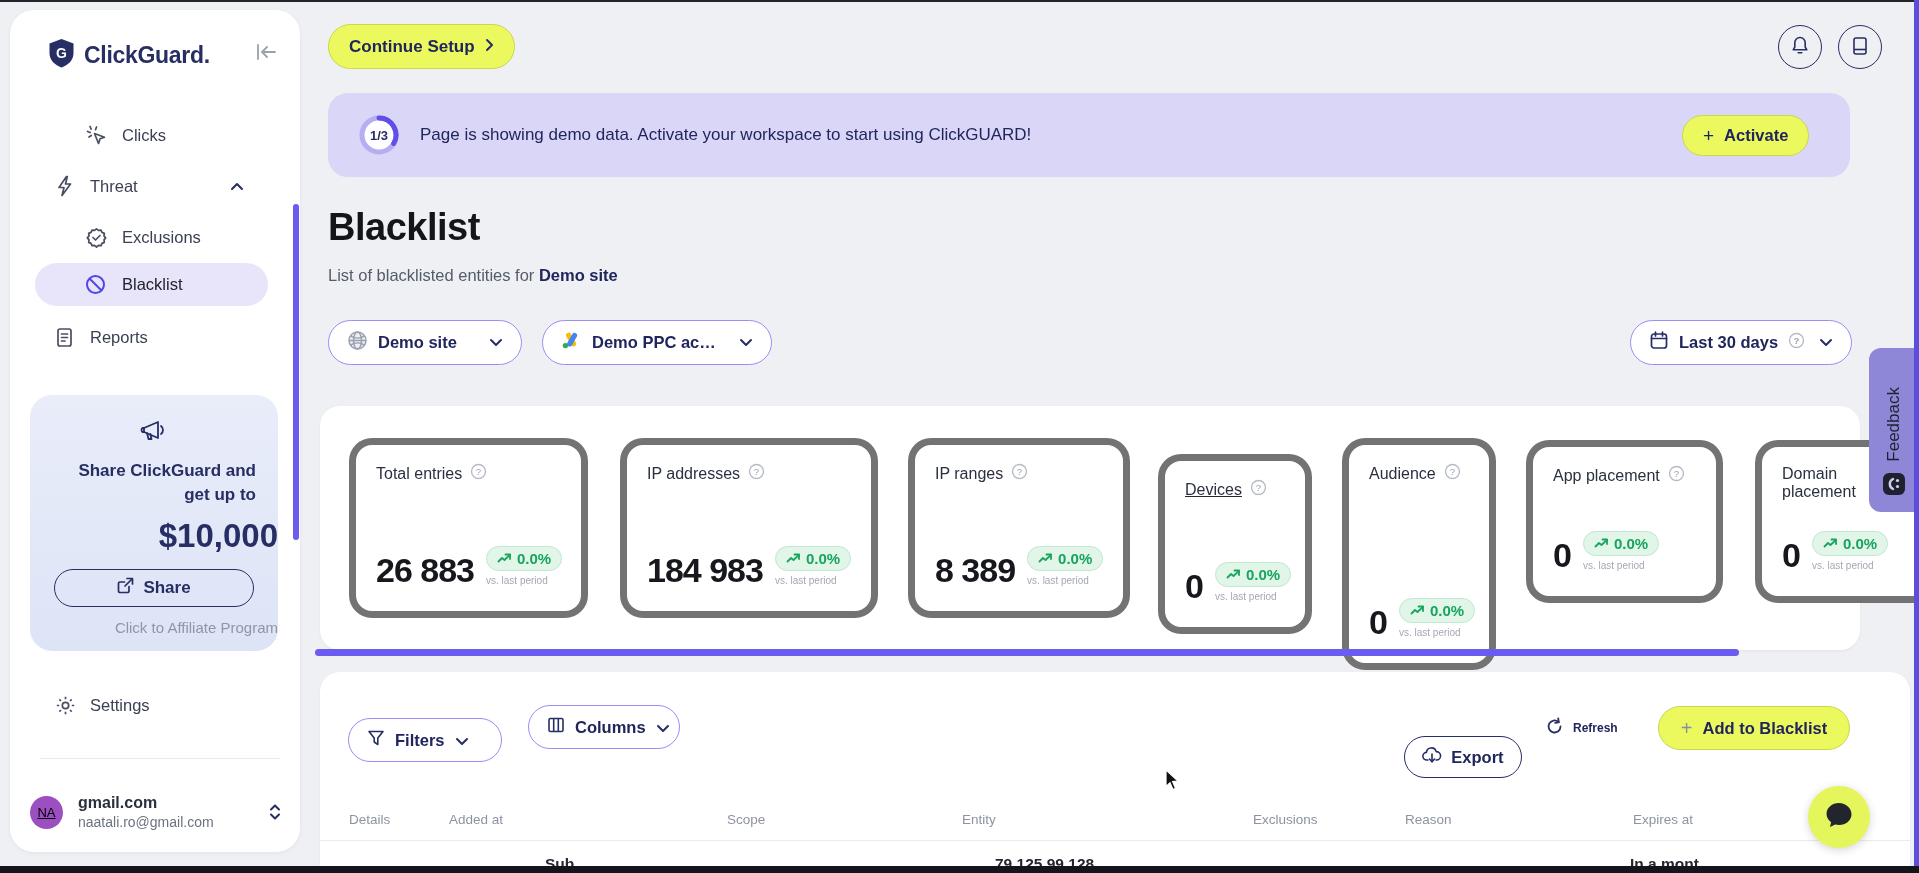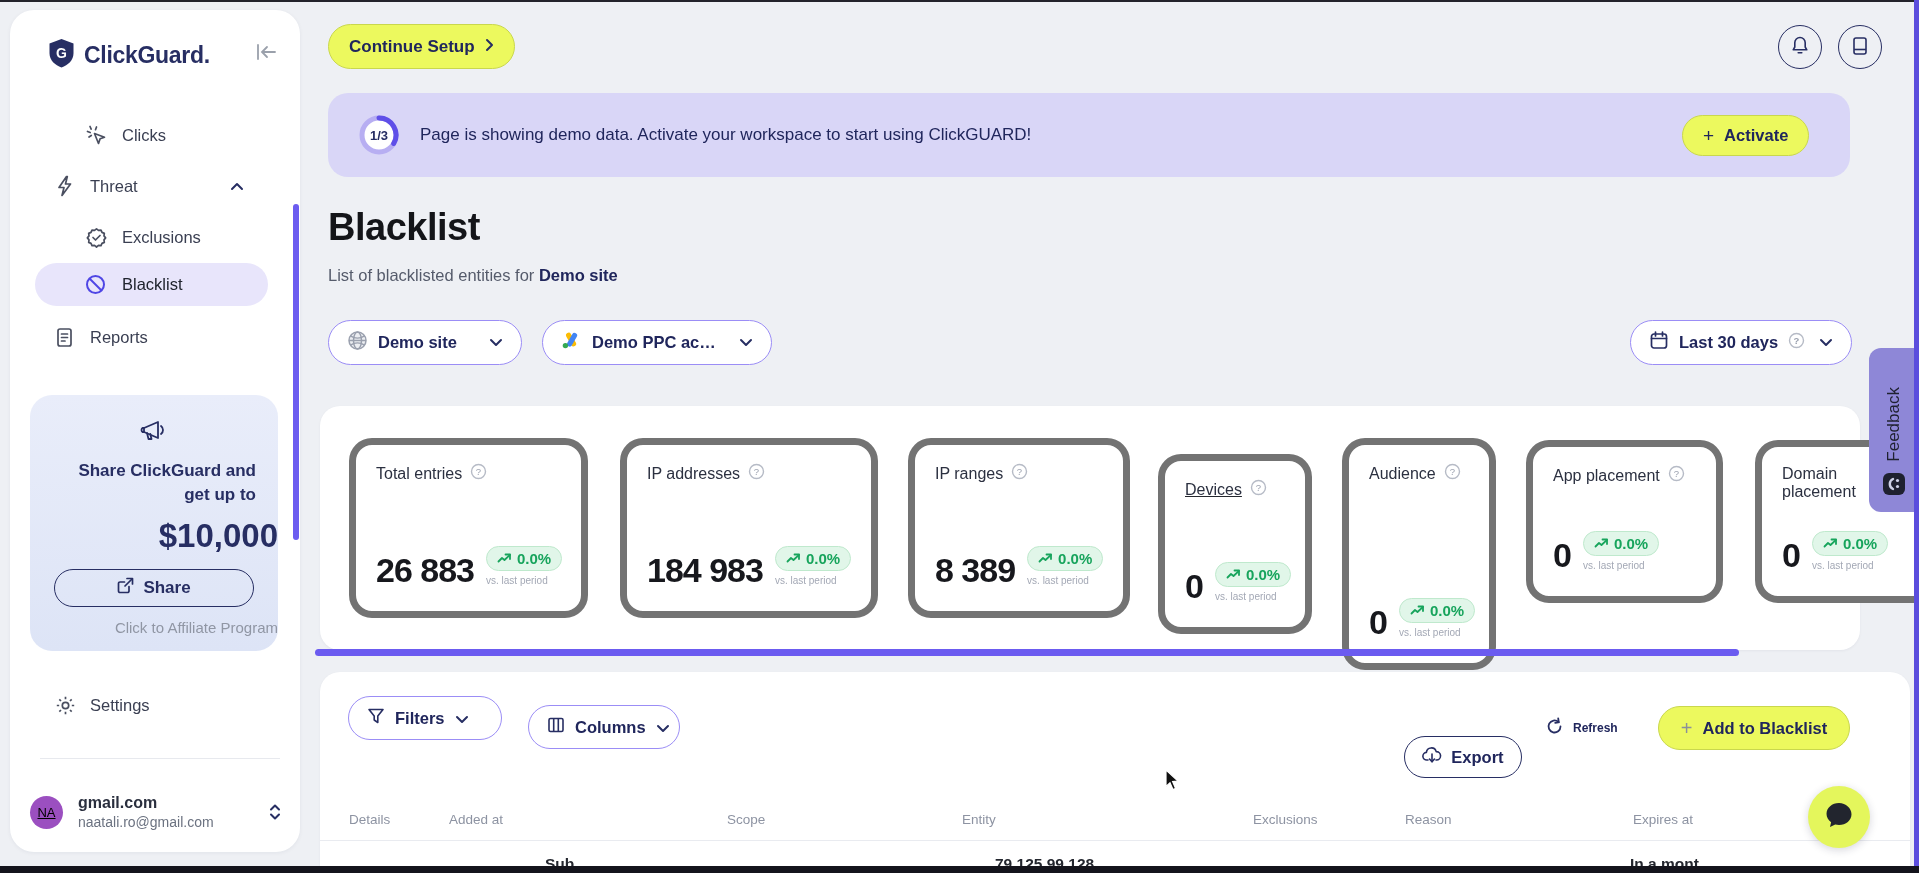--- a/index.html
+++ b/index.html
@@ -103,21 +103,21 @@
                   z-index:50; display:flex; flex-direction:column; align-items:center; justify-content:flex-end;
                   padding-bottom:12px; cursor:pointer; }
   .feedback-label { writing-mode:vertical-rl; transform:rotate(180deg); font-size:17px; color:#1f2130; margin-bottom:10px; }
 
   
   .table-card { left:320px; top:672px; width:1590px; height:201px; background:#fff; border-radius:20px 20px 0 0;
                 box-shadow:0 1px 3px rgba(25,28,60,.05); overflow:hidden; }
   .tool-pill { position:absolute; height:44px; border:1px solid #9b8df6; border-radius:999px; background:#fff;
                display:flex; align-items:center; gap:10px; padding:0 18px; font-size:16.5px; font-weight:700;
                color:#20265c; cursor:pointer; }
-  .filters-pill { left:348px; top:696px; width:154px; }
+  .filters-pill { left:348px; top:718px; width:154px; }
   .columns-pill { left:528px; top:705px; width:152px; }
   .export-btn { position:absolute; left:1404px; top:736px; width:118px; height:42px; border:1.5px solid #272e63;
                 border-radius:999px; background:#fff; display:flex; align-items:center; justify-content:center;
                 gap:9px; font-size:16.5px; font-weight:700; color:#20265c; cursor:pointer; }
   .refresh-btn { position:absolute; left:1545px; top:707px; height:42px; display:flex; align-items:center; gap:9px;
                  font-size:12px; font-weight:700; color:#20265c; background:none; border:none; cursor:pointer; }
   .add-btn { left:1658px; top:706px; width:192px; height:44px; font-size:16.5px; }
   .add-btn .plus { color:#8b8f9c; font-size:20px; font-weight:400; }
 
   .th-cell { position:absolute; top:812px; font-size:13.5px; color:#8d93a2; }

